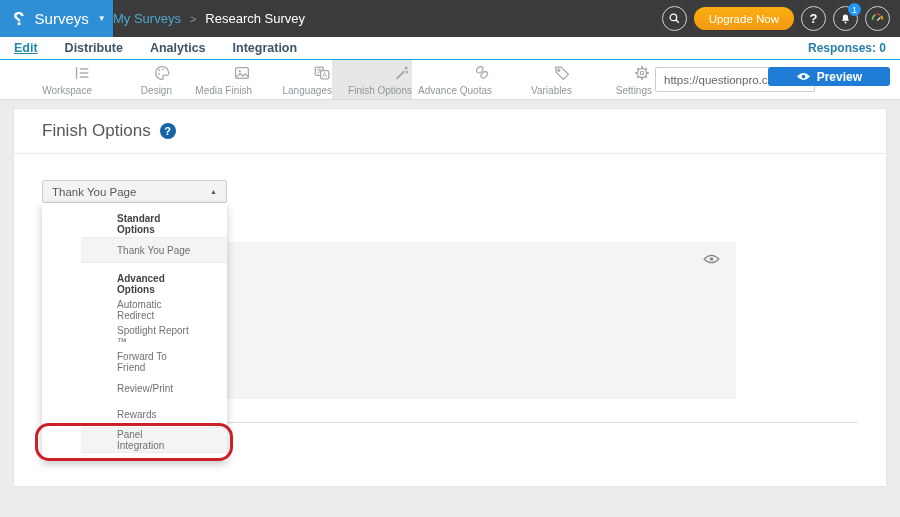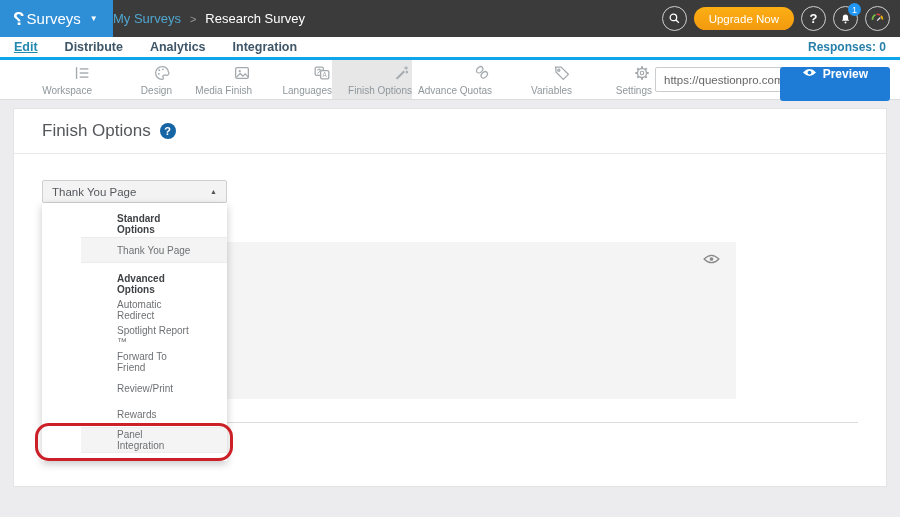--- a/index.html
+++ b/index.html
@@ -2,48 +2,48 @@
 <html><head>
 <meta charset="utf-8">
 <style>
   * { margin:0; padding:0; box-sizing:border-box; }
   html,body { width:900px; height:517px; font-family:"Liberation Sans", sans-serif; background:#ececee; overflow:hidden; }
 
   
   .topbar { position:relative; height:37px; background:#3b3b3b; display:flex; align-items:center; }
   .logo-box { height:100%; width:113px; background:#2e8ed6; display:flex; align-items:center; padding-left:13px; cursor:pointer; }
   .logo-glyph { color:#fff; font-size:19px; font-weight:bold; transform:scaleX(-1); display:inline-block; line-height:1; }
-  .logo-label { color:#fff; font-size:15px; margin-left:2px; font-weight:400; }
+  .logo-label { color:#fff; font-size:15px; margin-left:10px; font-weight:400; }
   .logo-caret { color:#fff; font-size:8px; margin-left:9px; }
   .breadcrumb { display:flex; align-items:center; font-size:13px; }
   .bc-parent { color:#4fa6cf; cursor:pointer; }
   .bc-sep { color:#9a9a9a; margin:0 9px; font-size:11px; }
   .bc-current { color:#ffffff; }
   .topbar-right { position:absolute; right:10px; top:0; height:100%; display:flex; align-items:center; gap:7px; }
   .circle-btn { width:25px; height:25px; border:1.5px solid #cdd0d2; border-radius:50%; display:flex; align-items:center; justify-content:center; color:#fff; cursor:pointer; position:relative; }
   .circle-btn .q { font-size:13px; font-weight:bold; color:#fff; }
   .upgrade-btn { height:23px; padding:0 15px; border-radius:12px; background:linear-gradient(#fcae13,#f39a0f); color:#fff; font-size:11.5px; font-weight:normal; display:flex; align-items:center; cursor:pointer; }
   .badge { position:absolute; top:-4px; right:-4px; width:13px; height:13px; background:#2196f3; border-radius:50%; color:#fff; font-size:9px; display:flex; align-items:center; justify-content:center; }
 
   
-  .navrow { height:23px; background:#fff; display:flex; align-items:center; padding:0 14px; gap:27px; border-bottom:3px solid #0ea5e9; }
+  .navrow { height:23px; background:#fff; display:flex; align-items:center; padding:0 14px; gap:27px; border-bottom:1px solid #0ea5e9; }
   .navtab { font-size:12.5px; font-weight:bold; color:#3e5668; cursor:pointer; }
   .navtab.active { color:#2189ae; text-decoration:underline; }
   .responses { margin-left:auto; color:#2880a9; font-size:12px; font-weight:bold;padding-left:29px; }
 
   
   .toolbar { position:relative; height:40px; background:#fff; border-bottom:1px solid #d9dde0; }
   .tools { display:flex; padding-left:12px; height:100%; }
   .tool { width:80px; height:100%; display:flex; flex-direction:column; align-items:flex-end; justify-content:center; gap:2px; cursor:pointer; }
   .tool.active { background:#e7e7e7; }
   .tool-label { font-size:10px; color:#8f979b; }
   .url-wrap { position:absolute; left:655px; top:7px; width:160px; height:25px; }
   .url-wrap input { width:100%; height:100%; border:1px solid #c9cdd0; border-radius:2px; font-size:11.5px; color:#666; padding:0 22px 0 8px; font-family:"Liberation Sans", sans-serif; }
   .pencil { position:absolute; right:5px; top:5px; cursor:pointer; }
-  .preview-btn { position:absolute; right:10px; top:7px; height:34px; padding:0 22px; background:#1e7cd7; border-radius:3px; color:#fff; font-size:12px; font-weight:bold; display:flex; align-items:flex-start; gap:6px; cursor:pointer; }
+  .preview-btn { position:absolute; right:10px; top:7px; height:19px; padding:0 28px; background:#1e7cd7; border-radius:3px; color:#fff; font-size:12px; font-weight:bold; display:flex; align-items:center; gap:6px; cursor:pointer; }
 
   
   .content { height:416px; padding:9px 14px 0 14px; background:#ececee; }
   .card { background:#fff; height:377px; box-shadow:0 0 0 1px rgba(0,0,0,0.03); }
   .card-header { height:45px; display:flex; align-items:center; padding:0 28px; gap:9px; border-bottom:1px solid #e9e9e9; }
   .card-title { font-size:17px; color:#55575b; }
   .help-badge { width:16px; height:16px; border-radius:50%; background:#1565a5; color:#fff; font-size:11px; font-weight:bold; display:flex; align-items:center; justify-content:center; cursor:pointer; }
   .card-body { position:relative; height:332px; }
 
   .gray-panel { position:absolute; left:28px; top:88px; width:694px; height:157px; background:#f4f4f5; z-index:1; }

